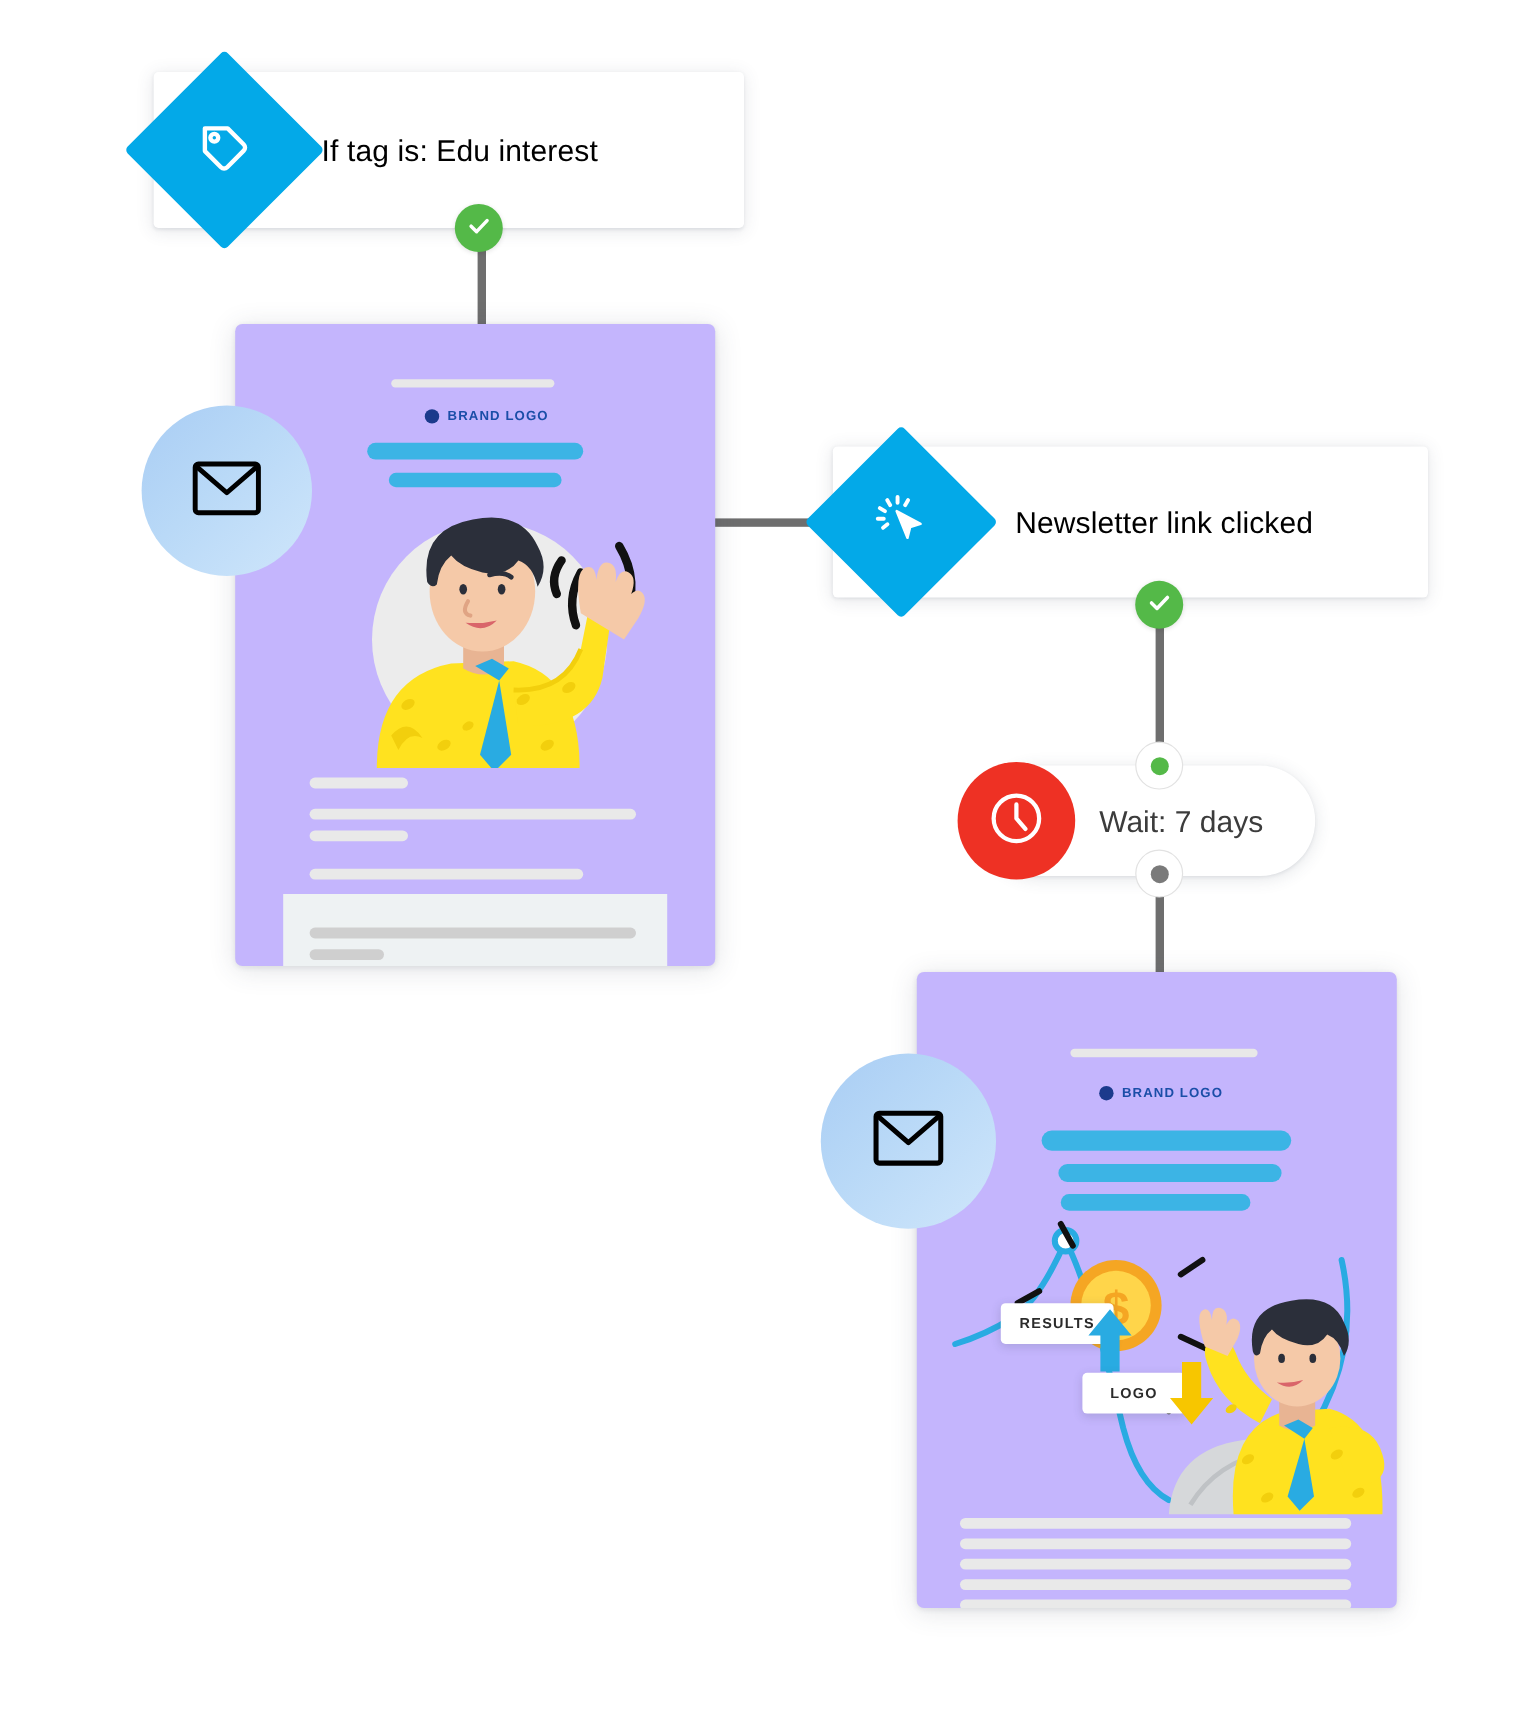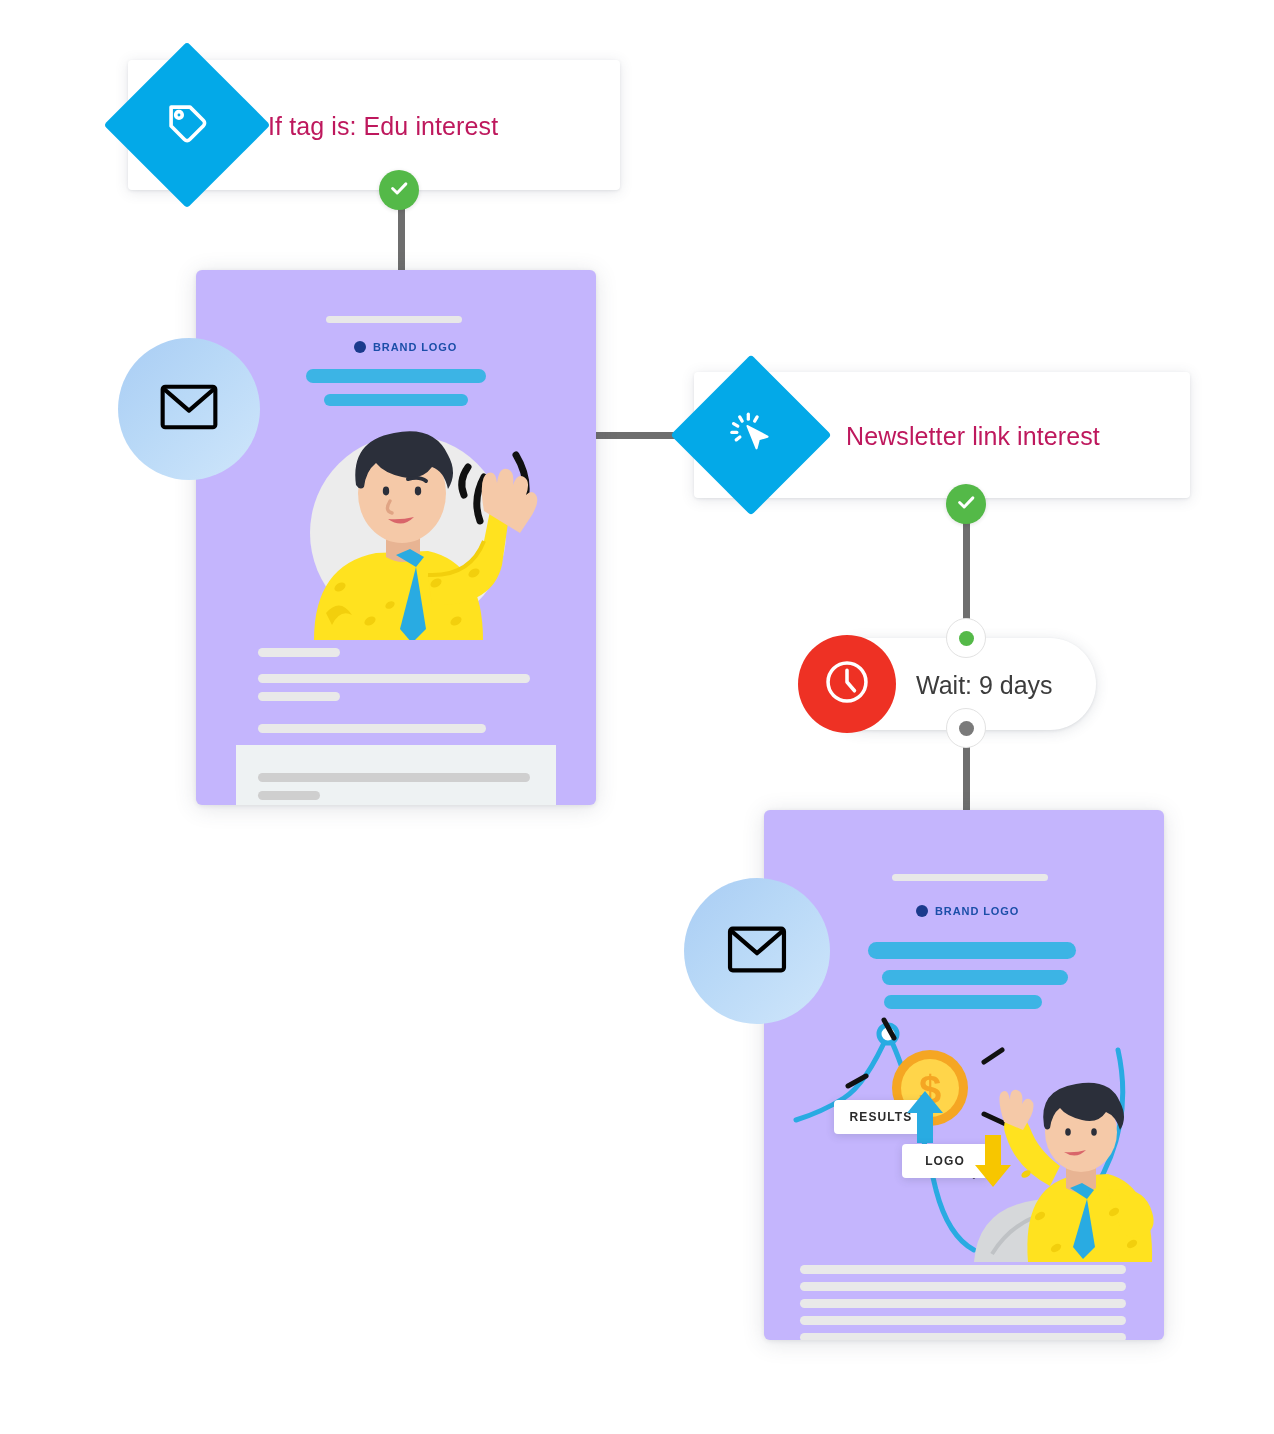--- a/index.html
+++ b/index.html
@@ -19,21 +19,21 @@
     background: #ffffff; border-radius: 4px;
     box-shadow: 0 2px 14px rgba(60,70,90,.13), 0 1px 3px rgba(60,70,90,.10);
   }
   .diamond {
     position: absolute; background: #03a9e8;
     transform: rotate(45deg); border-radius: 4px;
     display: flex; align-items: center; justify-content: center;
   }
   .diamond > .glyph { transform: rotate(-45deg); display: block; }
   .node-label {
-    position: absolute; color: #be185d; font-size: 25px;
+    position: absolute; color: #000000; font-size: 25px;
     white-space: nowrap; letter-spacing: .1px;
   }
 
   
   .check-badge {
     position: absolute; width: 40px; height: 40px; border-radius: 50%;
     background: #54b948; display: flex; align-items: center; justify-content: center;
     box-shadow: 0 1px 4px rgba(0,0,0,.12);
   }
   .dot-badge {
@@ -209,41 +209,41 @@
               <path d="M6.1 3.6l1.3 2.2"></path>
             <path d="M2.9 7.1l2.2 1.3"></path>
               <path d="M2 11.7h2.6"></path>
             <path d="M15.2 3.6l-1.3 2.2"></path>
               <path d="M4.3 15.6l1.9-1.5"></path>
           </g>
           <path d="M10.2 8.4 20.6 13.9l-4.5 1.4-1.2 4.7z" fill="#ffffff" stroke="#ffffff" stroke-width="1.1" stroke-linejoin="round"></path>
         </svg>
       </span>
     </div>
-    <div class="node-label" style="left:846px; top:422px;">Newsletter link interest</div>
+    <div class="node-label" style="left:846px; top:422px;">Newsletter link clicked</div>
     <div class="check-badge" style="left:946px; top:484px;">
       <span>
         <svg width="22" height="22" viewBox="0 0 24 24" fill="none" stroke="#ffffff" stroke-width="3.2" stroke-linecap="round" stroke-linejoin="round">
           <path d="M5 12.5 10 17.5 19.5 7.5"></path>
         </svg>
       </span>
     </div>
   </div>
 
   <div>
     <div class="wait-pill" style="left:820px; top:638px; width:276px; height:92px;"></div>
     <div class="clock-circle" style="left:798px; top:635px;">
       <span>
         <svg width="50" height="50" viewBox="0 0 24 24" fill="none" stroke="#ffffff" stroke-width="1.7" stroke-linecap="round" stroke-linejoin="round">
           <circle cx="12" cy="12" r="9.1"></circle>
           <path d="M12 6.4V12l3.6 4.2"></path>
         </svg>
       </span>
     </div>
-    <div class="wait-label" style="left:916px; top:671px;">Wait: 9 days</div>
+    <div class="wait-label" style="left:916px; top:671px;">Wait: 7 days</div>
     <div class="dot-badge" style="left:946px; top:618px;">
       <i style="background:#54b948;"></i>
     </div>
     <div class="dot-badge" style="left:946px; top:708px;">
       <i style="background:#7a7a7a;"></i>
     </div>
   </div>
 
   <div class="email-card" style="left:764px; top:810px; width:400px; height:530px;">
 
@@ -305,21 +305,21 @@
         <g fill="#f2cf0d">
           <ellipse cx="252" cy="206" rx="5.5" ry="3.6" transform="rotate(-30 252 206)"></ellipse>
           <ellipse cx="268" cy="238" rx="5.5" ry="3.6" transform="rotate(-30 268 238)"></ellipse>
           <ellipse cx="326" cy="202" rx="5.5" ry="3.6" transform="rotate(-30 326 202)"></ellipse>
           <ellipse cx="344" cy="234" rx="5.5" ry="3.6" transform="rotate(-30 344 234)"></ellipse>
           <ellipse cx="238" cy="164" rx="5" ry="3.2" transform="rotate(-30 238 164)"></ellipse>
         </g>
       </svg>
     </div>
 
-    <div class="chip" style="left:70px; top:290px; width:94px; height:34px;">
+    <div class="chip" style="left:70px; top:276px; width:94px; height:34px;">
       <span>RESULTS</span>
     </div>
     <div style="position:absolute; left:140px; top:278px;">
       <svg width="42" height="58" viewBox="0 0 42 58">
         <path d="M21 3 39 25 H29 V55 H13 V25 H3 Z" fill="#29abe2"></path>
       </svg>
     </div>
 
     <div class="chip" style="left:138px; top:334px; width:86px; height:34px;">
       <span>LOGO</span>

